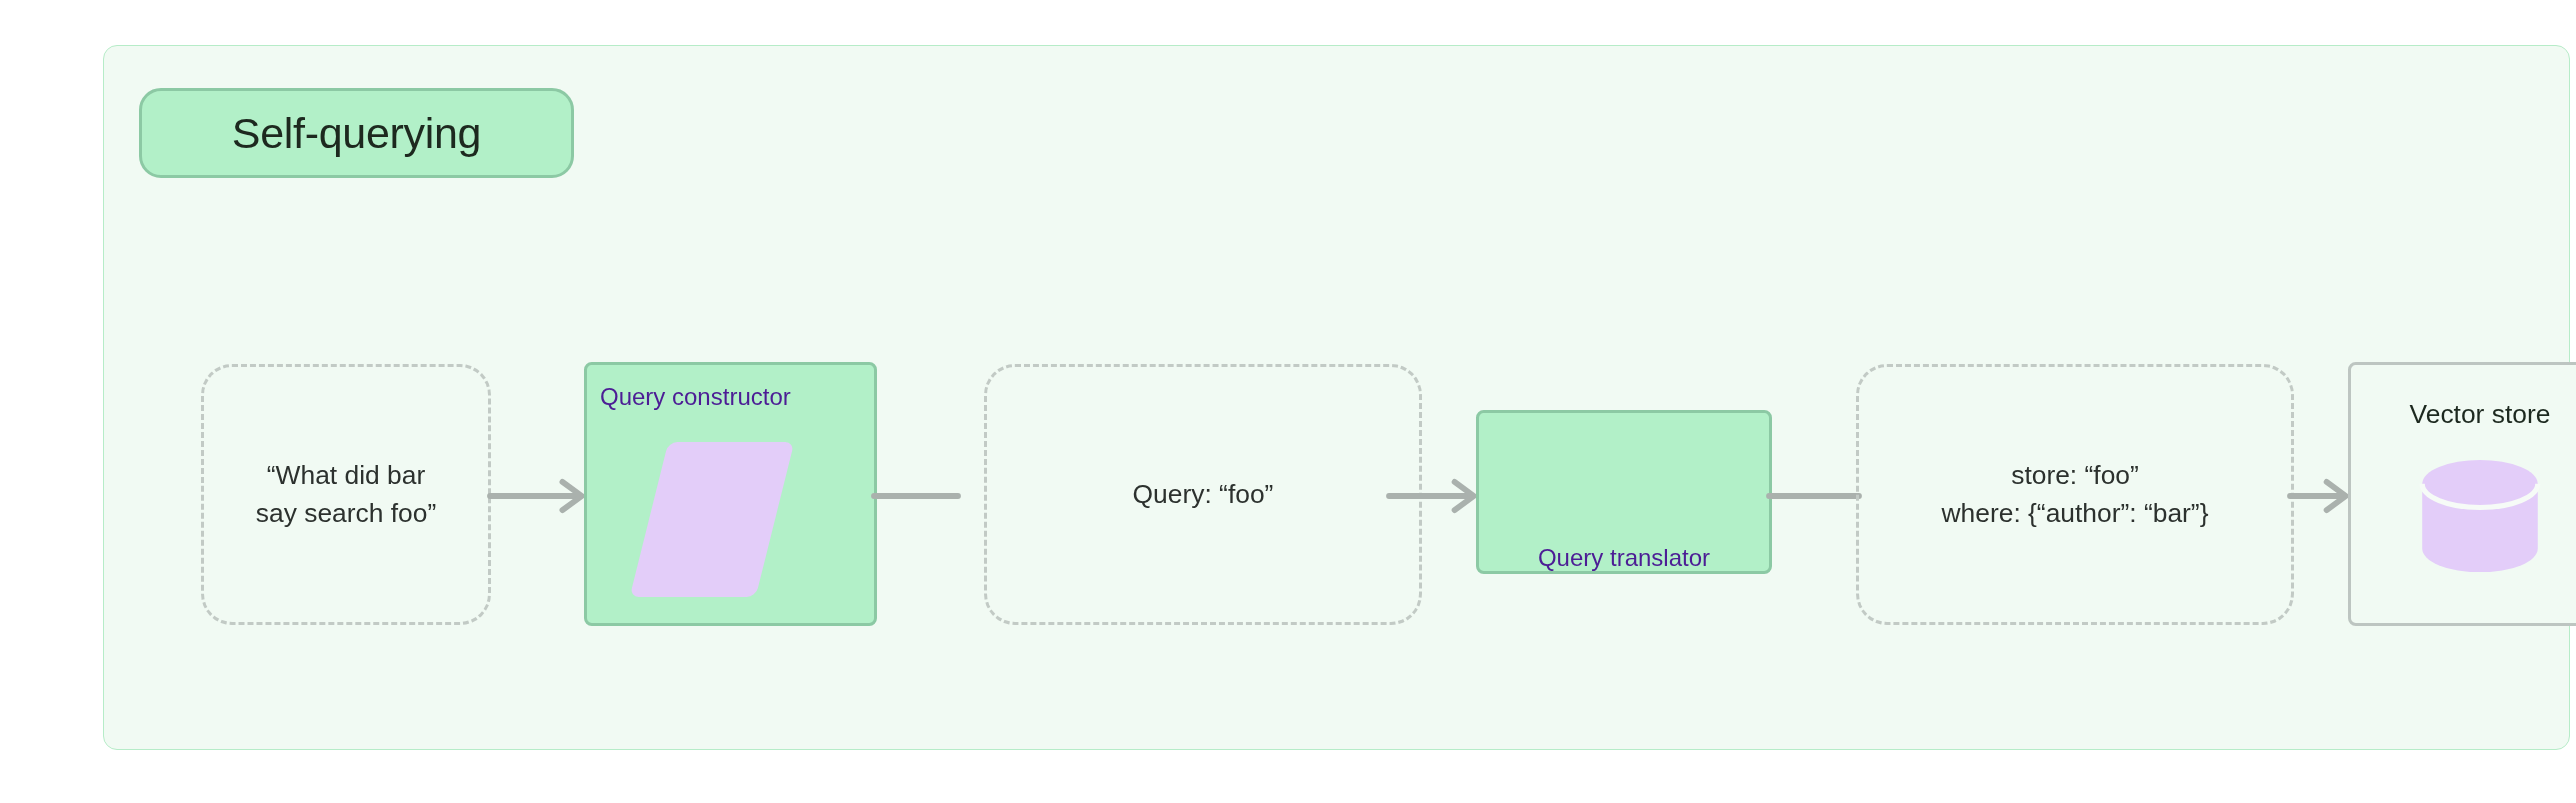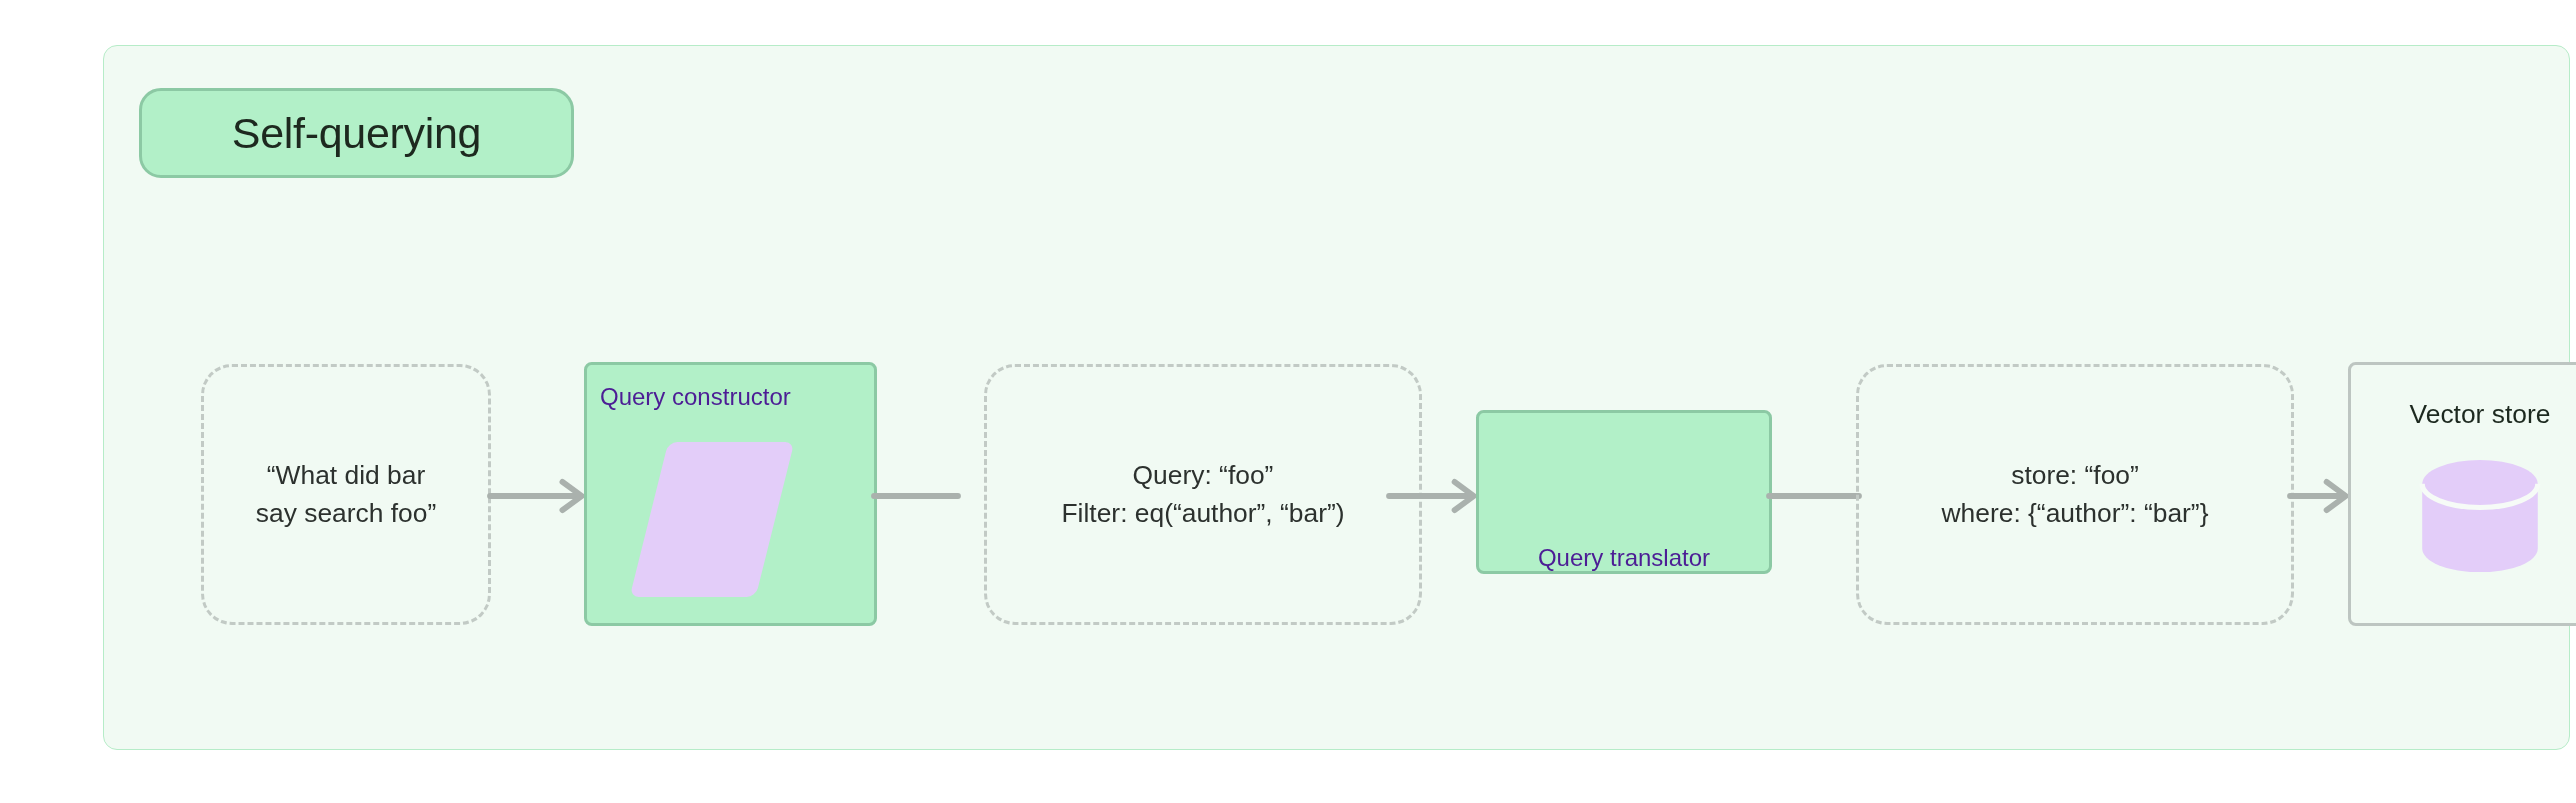--- a/index.html
+++ b/index.html
@@ -218,21 +218,20 @@
     </div>
 
     <div class="arrow" id="arrow-2">
       <svg viewBox="0 0 130 56" preserveAspectRatio="none">
         <line x1="0" y1="28" x2="130" y2="28" stroke="#aab1ad" stroke-width="9" stroke-linecap="round"></line>
       </svg>
     </div>
 
     <div class="node node-dashed" id="node-structured-query">
       <span class="line">Query: “foo”</span>
-      <span class="line">Filter: eq(“author”, “bar”)</span>
     </div>
 
     <div class="arrow" id="arrow-3">
       <svg viewBox="0 0 140 56" preserveAspectRatio="none">
         <line x1="0" y1="28" x2="124" y2="28" stroke="#aab1ad" stroke-width="9" stroke-linecap="round"></line>
         <polyline points="102,6 132,28 102,50" fill="none" stroke="#aab1ad" stroke-width="9" stroke-linecap="round" stroke-linejoin="round"></polyline>
       </svg>
     </div>
 
     <div class="node node-green" id="node-query-translator">

